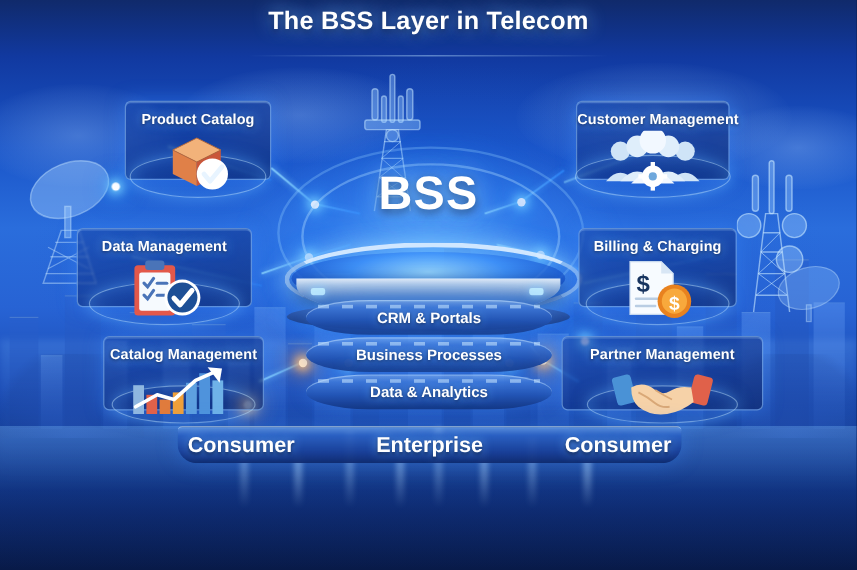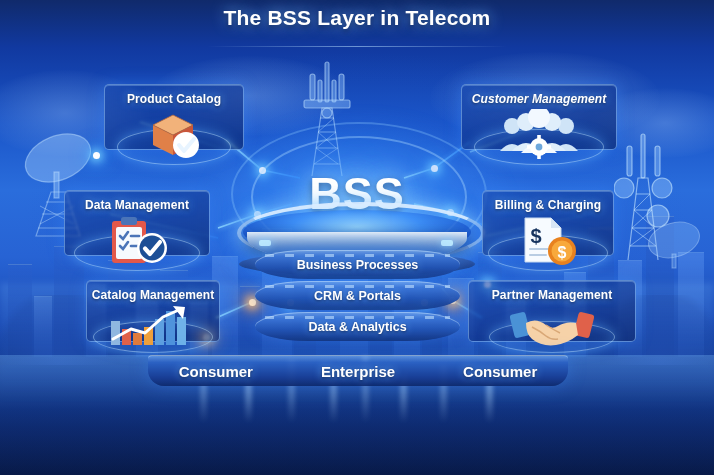--- a/index.html
+++ b/index.html
@@ -130,24 +130,24 @@
   .hub-glow {
     position:absolute; left:-40px; top:-26px; width:320px; height:200px;
     background: radial-gradient(ellipse at 50% 52%, rgba(120,195,255,0.60) 0%, rgba(55,135,245,0.30) 42%, rgba(20,70,190,0.0) 72%);
     filter: blur(5px);
   }
   .hub-arc {
     position:absolute; border-radius:50%;
     border: 2px solid rgba(150,210,255,0.45);
   }
   .hub-text {
-    position:absolute; left:0; right:0; top:32px;
+    position:absolute; left:0; right:0; top:4px;
     text-align:center;
     color:#ffffff;
-    font-size: 45px;
+    font-size: 39px;
     font-weight: bold;
     letter-spacing: 1px;
     text-shadow: 0 0 22px rgba(150,215,255,0.95), 0 0 46px rgba(70,150,255,0.85), 0 3px 7px rgba(0,12,50,0.8);
   }
   .platform-top {
     position:absolute; left:6px; top:74px; width:228px; height:44px;
     border-radius:50%;
     background: radial-gradient(ellipse at 50% 38%, rgba(150,215,255,0.92) 0%, rgba(62,146,250,0.80) 40%, rgba(26,86,205,0.86) 75%, rgba(18,58,150,0.9) 100%);
     box-shadow: 0 0 26px rgba(110,190,255,0.75);
   }
@@ -211,21 +211,21 @@
     background: linear-gradient(180deg,
         rgba(120,175,245,0.50) 0%,
         rgba(42,96,195,0.92) 22%,
         rgba(24,62,150,0.95) 70%,
         rgba(15,42,110,0.95) 100%);
     border-top: 1px solid rgba(190,225,255,0.65);
     box-shadow: 0 0 18px rgba(55,130,240,0.40);
     display:flex; align-items:center; justify-content:center;
   }
   .aud-item {
-    color:#ffffff; font-size:15px; font-weight:bold;
+    color:#ffffff; font-size:18px; font-weight:bold;
     padding: 0 34px;
     text-shadow: 0 0 9px rgba(110,185,255,0.9), 0 1px 3px rgba(0,10,45,0.9);
     white-space:nowrap;
   }
   .aud-sep {
     width:1px; height:16px;
     background: linear-gradient(180deg, rgba(200,230,255,0), rgba(200,230,255,0.85), rgba(200,230,255,0));
   }
 
   
@@ -407,51 +407,51 @@
     <div class="platform-rim"></div>
     <div class="platform-body"></div>
     <div class="platform-base"></div>
     <div class="plt-tick" style="left:22px;"></div>
     <div class="plt-tick" style="left:204px;"></div>
   </div>
 
   <div class="stack">
     <div class="layer">
       <div class="dashes"></div>
-      <span class="ltext">Business Processes</span>
+      <span class="ltext">CRM &amp; Portals</span>
     </div>
     <div class="layer">
       <div class="dashes"></div>
-      <span class="ltext">CRM &amp; Portals</span>
+      <span class="ltext">Business Processes</span>
     </div>
     <div class="layer">
       <div class="dashes"></div>
       <span class="ltext">Data &amp; Analytics</span>
     </div>
   </div>
 
-  <div class="node" style="left:104px;top:84px;width:140px;height:66px;">
+  <div class="node" style="left:104px;top:84px;width:122px;height:66px;">
     <span class="label">Product Catalog</span>
     <div class="iconbox">
       <div class="halo" style="width:112px;top:22px;"></div>
       <svg class="ic" width="58" height="50" viewBox="0 0 58 50">
         <g>
           <path d="M8 16 L28 6 L48 16 L28 26 Z" fill="#f2b27a"></path>
           <path d="M8 16 L28 26 L28 46 L8 36 Z" fill="#e08048"></path>
           <path d="M48 16 L28 26 L28 46 L48 36 Z" fill="#c9563a"></path>
           <path d="M8 16 L28 6 L48 16 L28 26 Z" fill="none" stroke="#b4663a" stroke-width="0.8"></path>
           <circle cx="41" cy="36" r="13" fill="#ffffff"></circle>
           <path d="M34 36 L39 42 L49 30" stroke="#ffffff" stroke-width="5" fill="none" stroke-linecap="round" stroke-linejoin="round"></path>
           <path d="M34 36 L39 42 L49 30" stroke="#e8f4ff" stroke-width="4" fill="none" stroke-linecap="round" stroke-linejoin="round"></path>
         </g>
       </svg>
     </div>
   </div>
 
-  <div class="node" style="left:461px;top:84px;width:156px;height:66px;font-style:italic;">
+  <div class="node" style="left:480px;top:84px;width:128px;height:66px;">
     <span class="label">Customer Management</span>
     <div class="iconbox">
       <div class="halo" style="width:128px;top:22px;"></div>
       <svg class="ic" width="86" height="50" viewBox="0 0 86 50">
         <g fill="#cfe4f7">
           <circle cx="16" cy="17" r="8"></circle>
             <path d="M4 42 q12 -14 24 0 z"></path>
           <circle cx="70" cy="17" r="8"></circle>
             <path d="M58 42 q12 -14 24 0 z"></path>
         </g>

